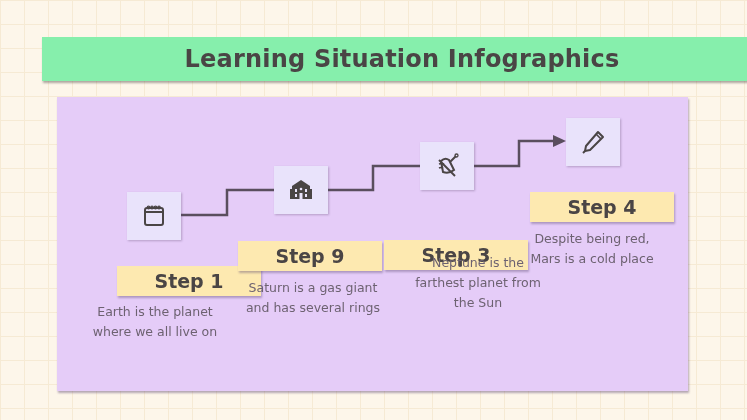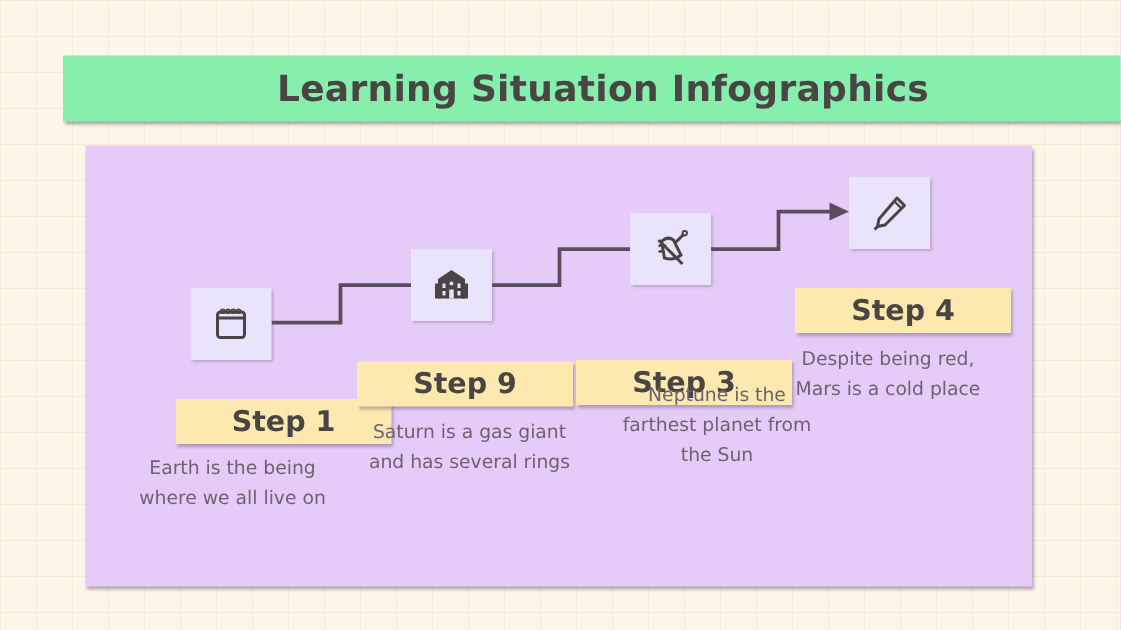--- a/index.html
+++ b/index.html
@@ -70,21 +70,21 @@
   <svg viewBox="0 0 28 28">
     <rect x="5" y="6" width="18" height="17" rx="2" fill="none" stroke="#4a4545" stroke-width="2"></rect>
     <line x1="5" y1="10" x2="23" y2="10" stroke="#4a4545" stroke-width="2"></line>
     <circle cx="8.5" cy="5.5" r="1.3" fill="none" stroke="#4a4545" stroke-width="1.2"></circle>
     <circle cx="12" cy="5.5" r="1.3" fill="none" stroke="#4a4545" stroke-width="1.2"></circle>
     <circle cx="15.5" cy="5.5" r="1.3" fill="none" stroke="#4a4545" stroke-width="1.2"></circle>
     <circle cx="19" cy="5.5" r="1.3" fill="none" stroke="#4a4545" stroke-width="1.2"></circle>
   </svg>
 </div>
 <div class="step-label" style="left:92px; top:266px;margin-left:25px;">Step 1</div>
-<div class="step-desc" style="left:85px; top:302px;">Earth is the being where we all live on</div>
+<div class="step-desc" style="left:85px; top:302px;">Earth is the planet where we all live on</div>
 
 <div class="icon-box" style="left:274px; top:166px;">
   <svg viewBox="0 0 28 28">
     <polygon points="14,4 23,10 5,10" fill="#4a4545"></polygon>
     <rect x="5" y="10" width="18" height="13" fill="#4a4545"></rect>
     <rect x="3" y="13" width="4" height="10" fill="#4a4545"></rect>
     <rect x="21" y="13" width="4" height="10" fill="#4a4545"></rect>
     <rect x="8" y="13" width="2" height="3" fill="#e9e3fb"></rect>
     <rect x="18" y="13" width="2" height="3" fill="#e9e3fb"></rect>
     <rect x="8" y="18" width="2" height="3" fill="#e9e3fb"></rect>

